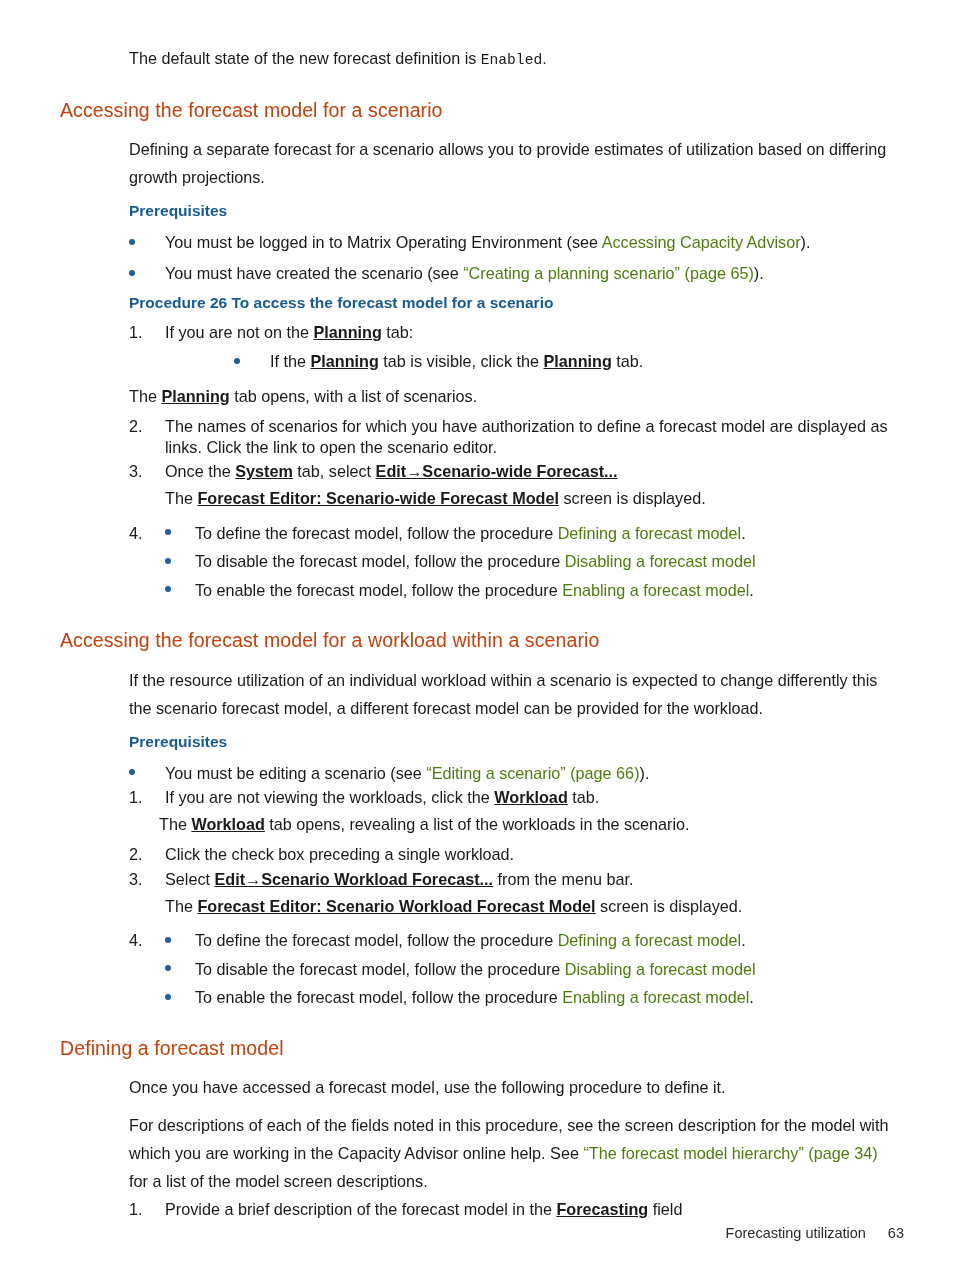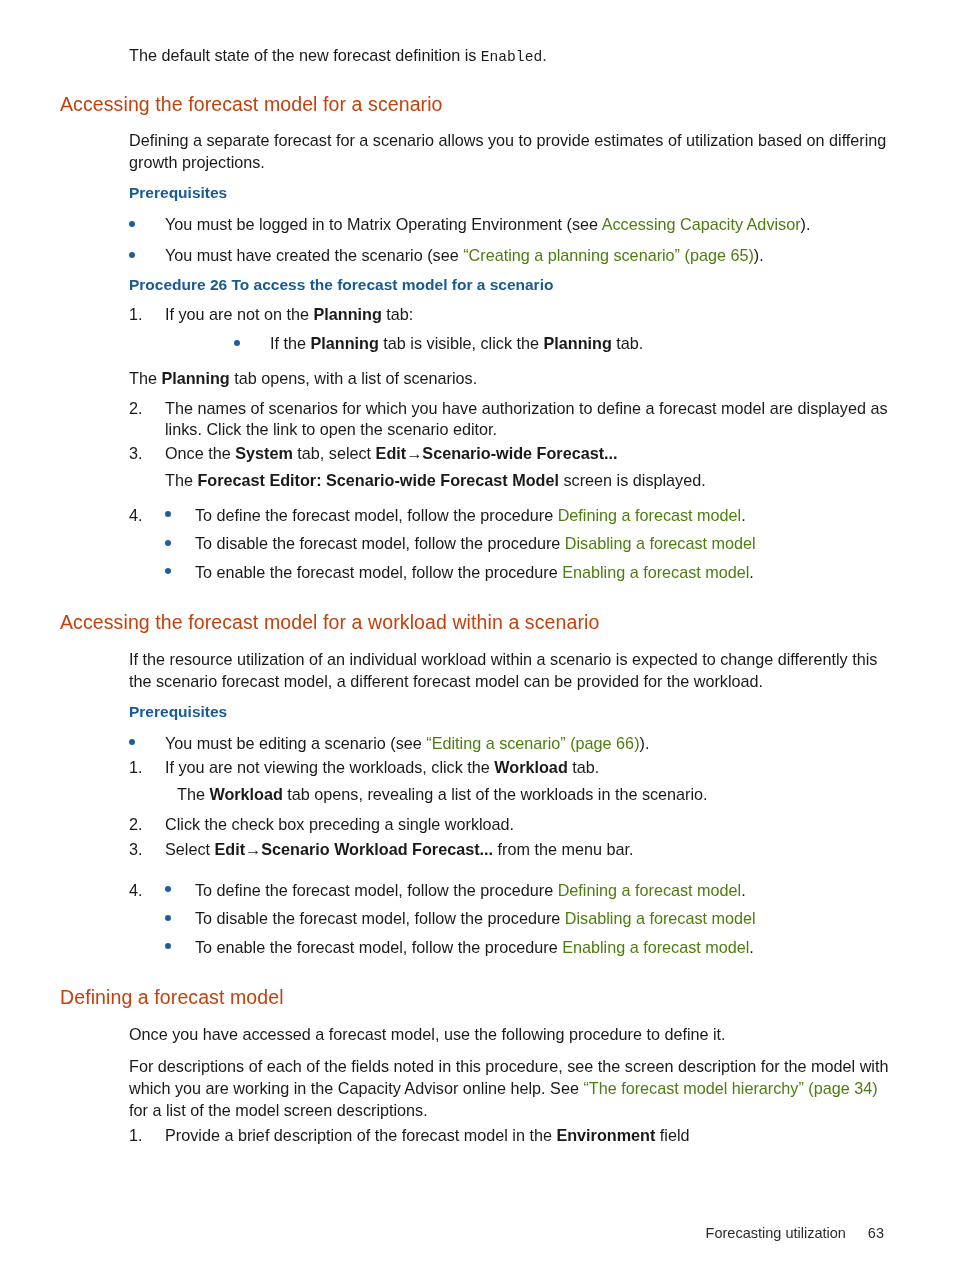--- a/index.html
+++ b/index.html
@@ -35,32 +35,32 @@
   }
   .h3 {
     color: #175a96;
     font-size: 15.5px;
     font-weight: bold;
     margin: 0;
     line-height: 1.35;
   }
   .para {
     font-size: 16.2px;
-    line-height: 22px;
+    line-height: 28px;
     color: #1a1a1a;
     margin: 0;
   }
   .mono {
     font-family: "Liberation Mono", "DejaVu Sans Mono", monospace;
     font-size: 14.6px;
   }
   .lnk {
     color: #4d7c0f;
   }
-  .b { font-weight: bold; }
+  .b { font-weight: bold; text-decoration: underline; }
 
   
   .blk { position: relative; }
 
   .row {
     position: relative;
     display: flex;
     align-items: flex-start;
   }
   .marker {
@@ -104,21 +104,21 @@
   .sp-10 { height: 10px; }
   .sp-12 { height: 12px; }
   .sp-14 { height: 14px; }
   .sp-24 { height: 24px; }
   .sp-28 { height: 28px; }
 
   
   .footer {
     position: absolute;
     left: 0;
-    right: 70px;
+    right: 50px;
     bottom: 30px;
     text-align: right;
     font-size: 14.5px;
     color: #2b2b2b;
   }
   .footer .fnum { margin-left: 22px; }
 </style>
 </head>
 <body>
 
@@ -246,38 +246,39 @@
 
     <div class="sp-4"></div>
 
     <div class="row">
       <div class="marker num">1.</div>
       <div class="body-text"><span>If you are not viewing the workloads, click the </span><span class="b">Workload</span><span> tab.</span></div>
     </div>
 
     <div class="sp-6"></div>
 
-    <div class="body-text" style="margin-left:48px;"><span>The </span><span class="b">Workload</span><span> tab opens, revealing a list of the workloads in the scenario.</span></div>
+    <div class="body-text" style="margin-left:30px;"><span>The </span><span class="b">Workload</span><span> tab opens, revealing a list of the workloads in the scenario.</span></div>
 
     <div class="sp-10"></div>
 
     <div class="row">
       <div class="marker num">2.</div>
       <div class="body-text">Click the check box preceding a single workload.</div>
     </div>
 
     <div class="sp-4"></div>
 
     <div class="row">
       <div class="marker num">3.</div>
       <div class="body-text"><span>Select </span><span class="b">Edit→Scenario Workload Forecast...</span><span> from the menu bar.</span></div>
     </div>
 
     <div class="sp-6"></div>
 
+    <div class="body-text" style="margin-left:36px;"><span>The </span><span class="b">Forecast Editor: Scenario Workload Forecast Model</span><span> screen is displayed.</span></div>
 
     <div class="sp-14"></div>
 
     <div class="row">
       <div class="marker num">4.</div>
       <div class="bulletdot" style="width:30px;"><span></span></div>
       <div class="body-text"><span>To define the forecast model, follow the procedure </span><span class="lnk">Defining a forecast model</span><span>.</span></div>
     </div>
 
     <div class="sp-8"></div>
@@ -306,21 +307,21 @@
 
   <div class="sp-10"></div>
 
   <div class="para ind-body"><span>For descriptions of each of the fields noted in this procedure, see the screen description for the model with which you are working in the Capacity Advisor online help. See </span><span class="lnk">“The forecast model hierarchy” (page 34)</span><span> for a list of the model screen descriptions.</span></div>
 
   <div class="sp-4"></div>
 
   <div class="blk ind-body">
     <div class="row">
       <div class="marker num">1.</div>
-      <div class="body-text"><span>Provide a brief description of the forecast model in the </span><span class="b">Environment</span><span> field</span></div>
+      <div class="body-text"><span>Provide a brief description of the forecast model in the </span><span class="b">Forecasting</span><span> field</span></div>
     </div>
   </div>
 
   <div class="footer">
     <span>Forecasting utilization</span><span class="fnum">63</span>
   </div>
 
 </div>
 
 </body></html>

